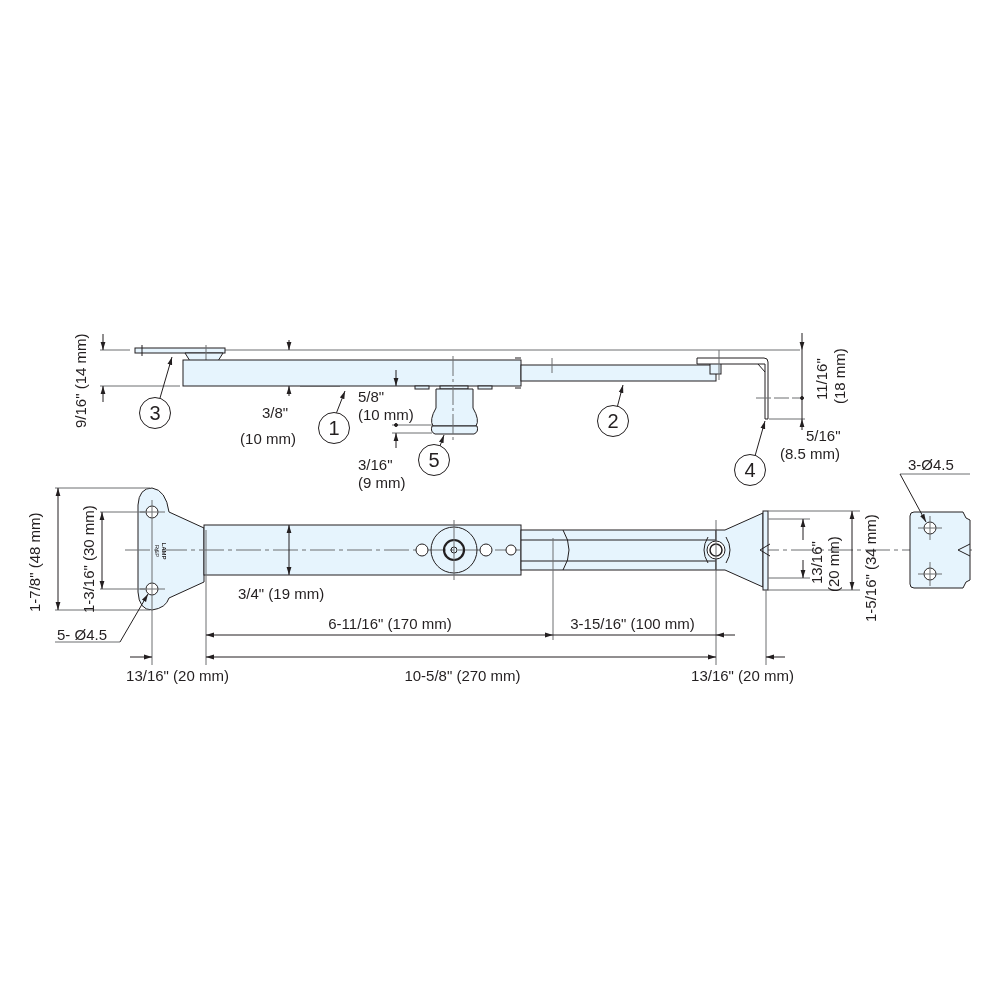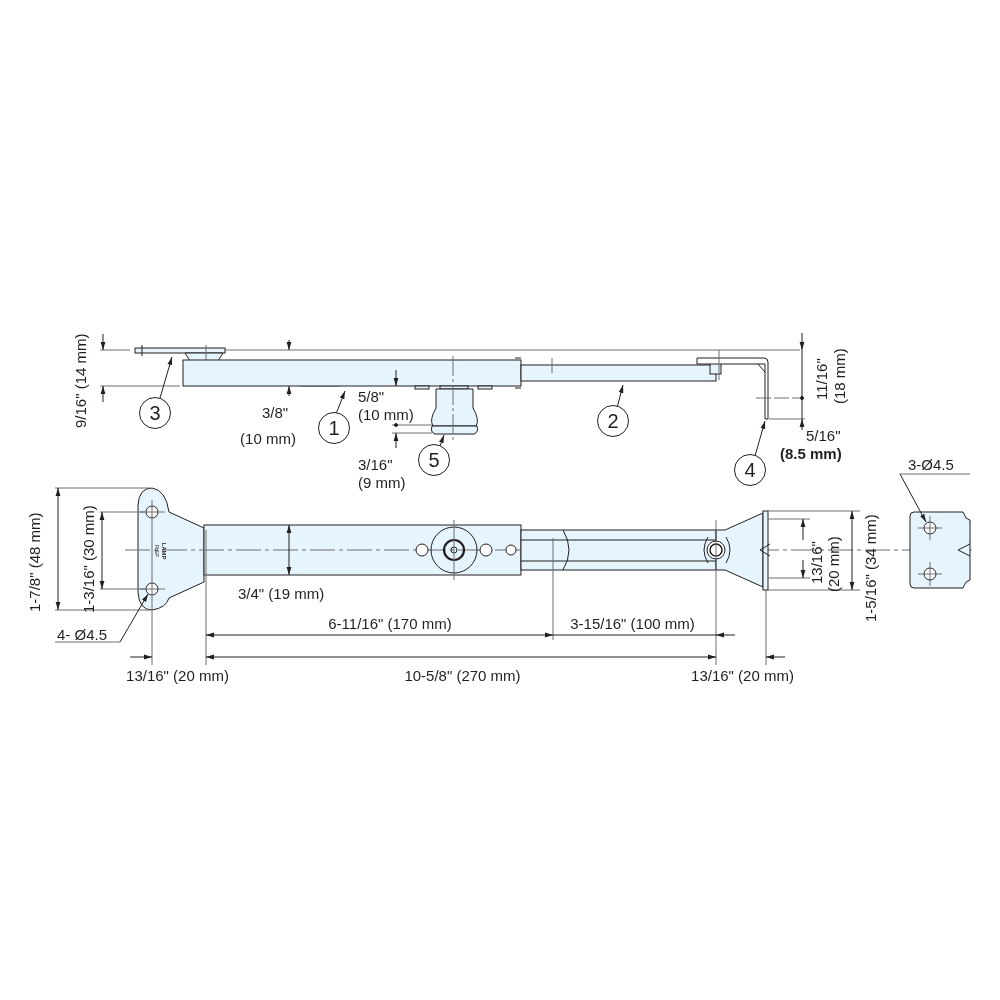--- a/index.html
+++ b/index.html
@@ -169,31 +169,31 @@
 <div class="vlbl" style="left:72px; top:428px;">9/16" (14 mm)</div>
 <div class="lbl c" style="left:240px; top:404px; width:70px;">3/8"</div>
 <div class="lbl c" style="left:228px; top:430px; width:80px;">(10 mm)</div>
 <div class="lbl" style="left:358px; top:388px;">5/8"</div>
 <div class="lbl" style="left:358px; top:406px;">(10 mm)</div>
 <div class="lbl" style="left:358px; top:456px;">3/16"</div>
 <div class="lbl" style="left:358px; top:474px;">(9 mm)</div>
 <div class="vlbl" style="left:813px; top:400px;">11/16"</div>
 <div class="vlbl" style="left:831px; top:404px;">(18 mm)</div>
 <div class="lbl" style="left:806px; top:427px;">5/16"</div>
-<div class="lbl" style="left:780px; top:445px;font-weight:bold;">(8.5 mm)</div>
+<div class="lbl" style="left:780px; top:445px;">(8.5 mm)</div>
 
 <div class="callout" style="left:139px; top:397px;">3</div>
 <div class="callout" style="left:318px; top:412px;">1</div>
 <div class="callout" style="left:418px; top:444px;">5</div>
 <div class="callout" style="left:597px; top:405px;">2</div>
 <div class="callout" style="left:734px; top:454px;">4</div>
 
 <div class="vlbl" style="left:26px; top:612px;">1-7/8" (48 mm)</div>
 <div class="vlbl" style="left:80px; top:613px;">1-3/16" (30 mm)</div>
-<div class="lbl" style="left:57px; top:626px;">4- Ø4.5</div>
+<div class="lbl" style="left:57px; top:626px;">5- Ø4.5</div>
 <div class="lbl" style="left:238px; top:585px;">3/4" (19 mm)</div>
 <div class="lbl c" style="left:300px; top:615px; width:180px;">6-11/16" (170 mm)</div>
 <div class="lbl c" style="left:550px; top:615px; width:165px;">3-15/16" (100 mm)</div>
 <div class="lbl c" style="left:105px; top:667px; width:145px;">13/16" (20 mm)</div>
 <div class="lbl c" style="left:380px; top:667px; width:165px;">10-5/8" (270 mm)</div>
 <div class="lbl c" style="left:670px; top:667px; width:145px;">13/16" (20 mm)</div>
 <div class="vlbl" style="left:808px; top:584px;">13/16"</div>
 <div class="vlbl" style="left:825px; top:592px;">(20 mm)</div>
 <div class="vlbl" style="left:862px; top:622px;">1-5/16" (34 mm)</div>
 

